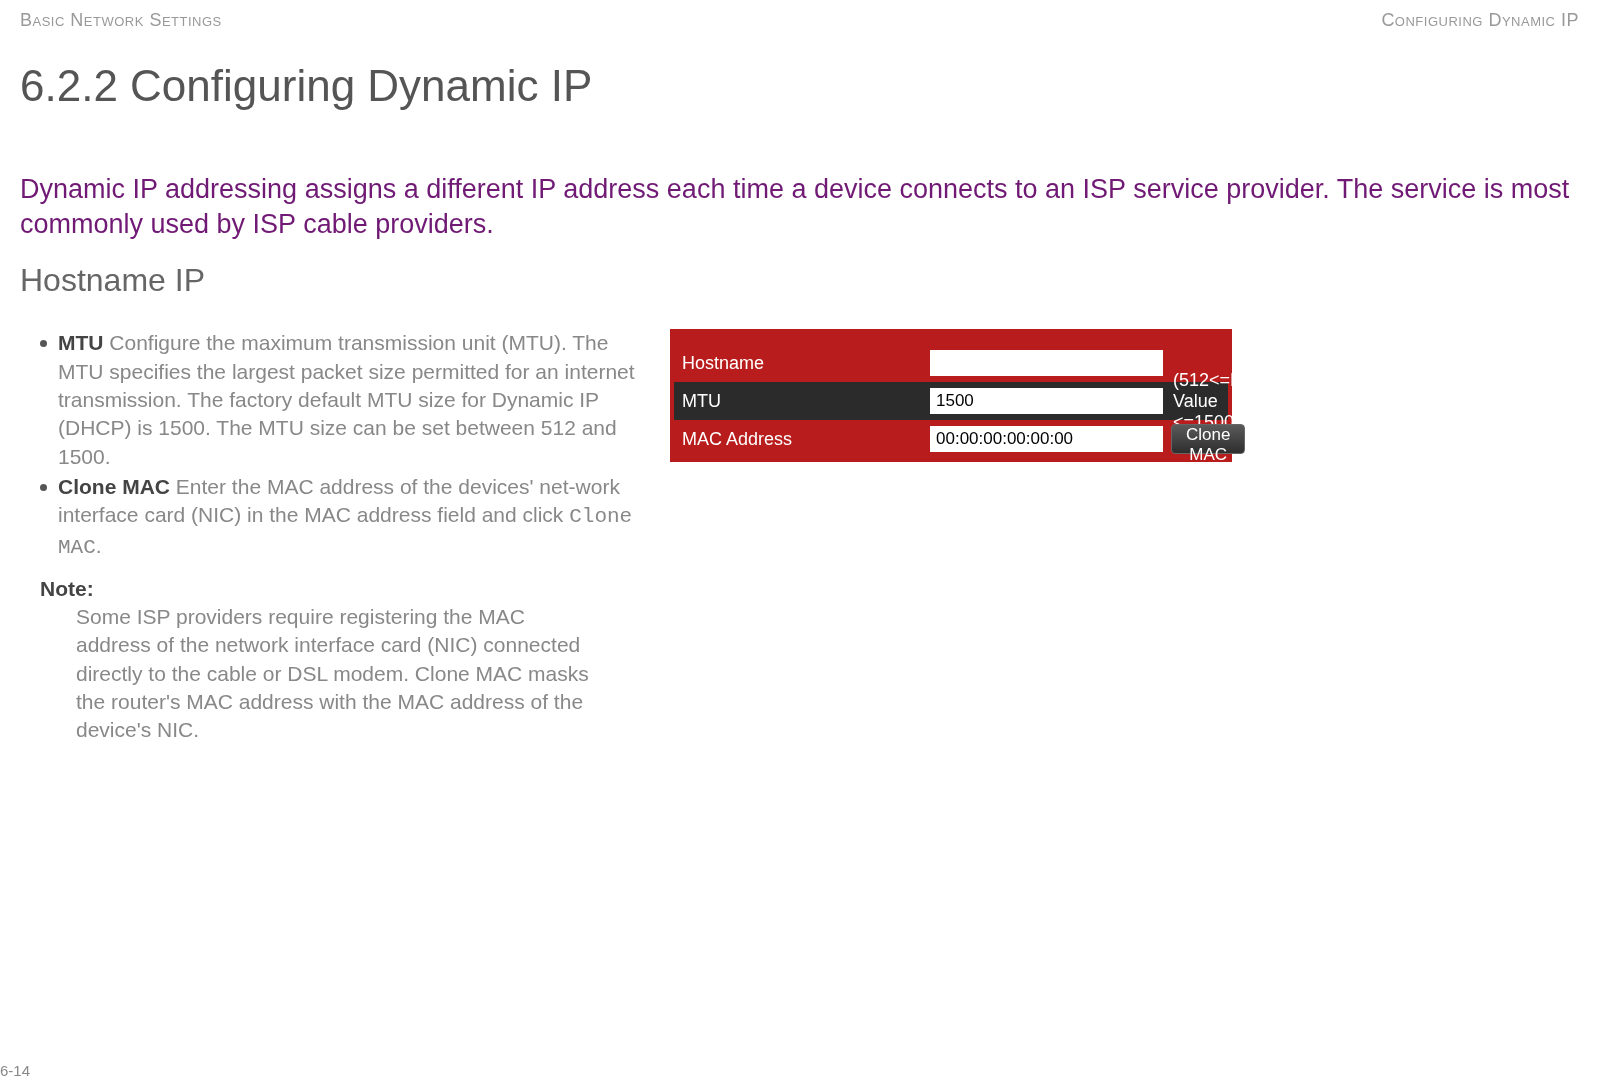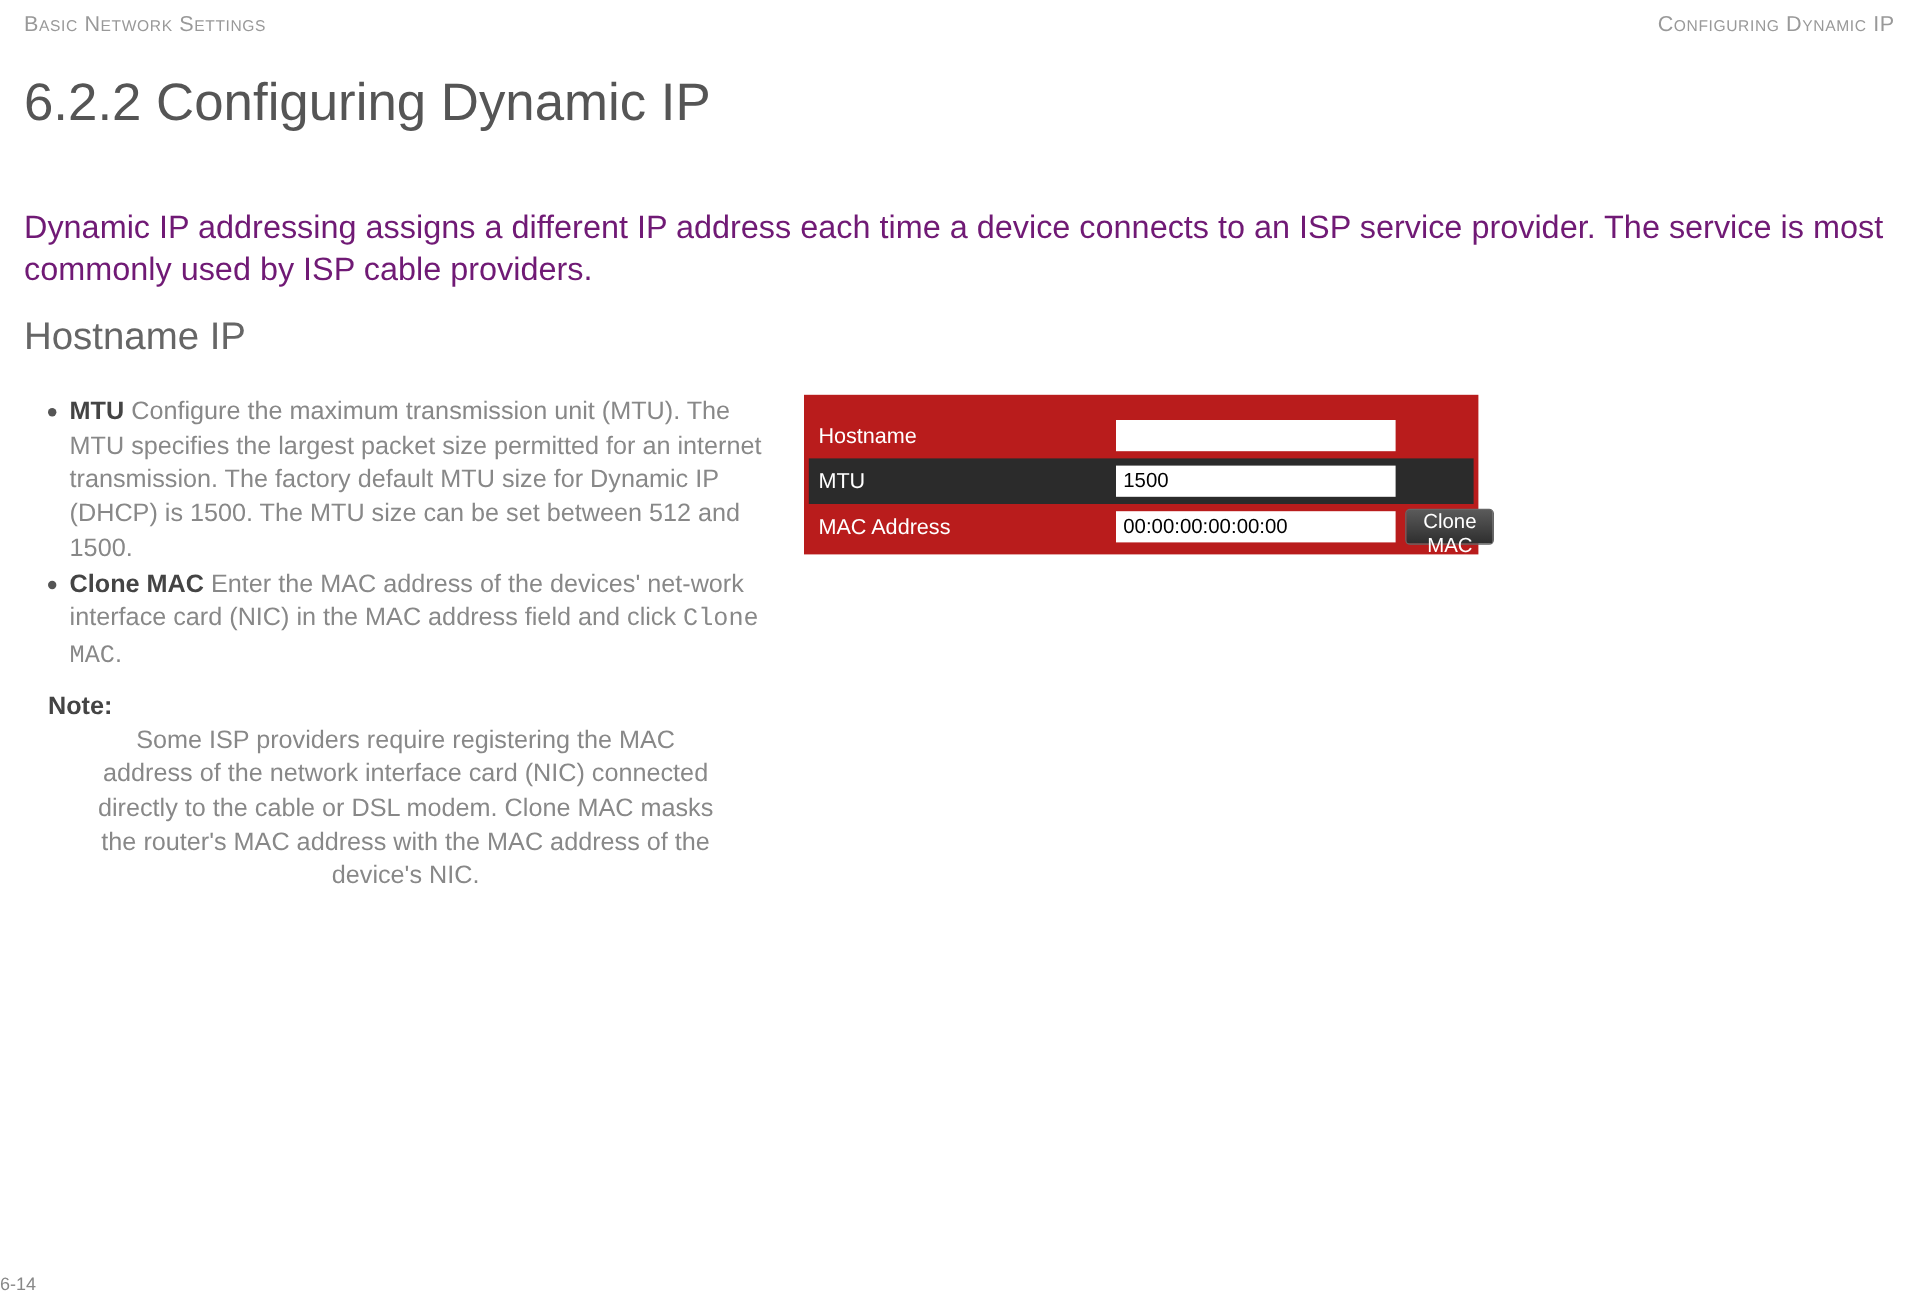--- a/index.html
+++ b/index.html
@@ -72,21 +72,21 @@
       top: 11px;
       width: 7px;
       height: 7px;
       background: #555;
       border-radius: 50%;
     }
     ul.bullets li b { color: #444; font-weight: 700; }
     .mono { font-family: "Courier New", monospace; }
     .note-block { padding-left: 20px; }
     .note-label { font-size: 21px; font-weight: 700; color: #444; margin-bottom: 2px; }
-    .note-text { font-size: 21px; color: #888; line-height: 1.35; padding-left: 36px; max-width: 560px; text-align: center; }
+    .note-text { font-size: 21px; color: #888; line-height: 1.35; padding-left: 36px; max-width: 560px; }
     .page-number {
       position: absolute;
       bottom: 12px;
       left: 0; right: 0;
       text-align: left;
       font-size: 15px;
       color: #888;
     }
     
     .ui-shot {
@@ -163,20 +163,21 @@
 
   <div class="right-col">
     <div class="ui-shot">
       <div class="ui-row">
         <span class="ui-label">Hostname</span>
         <input class="ui-input" value="" style="">
       </div>
       <div class="ui-row">
         <span class="ui-label">MTU</span>
         <input class="ui-input" value="1500" style="">
+        <span class="ui-hint">(512&lt;=MTU Value &lt;=1500)</span>
       </div>
       <div class="ui-row">
         <span class="ui-label">MAC Address</span>
         <input class="ui-input" value="00:00:00:00:00:00" style="">
         <button class="ui-btn">Clone MAC</button>
       </div>
     </div>
   </div>
 </div>
 

